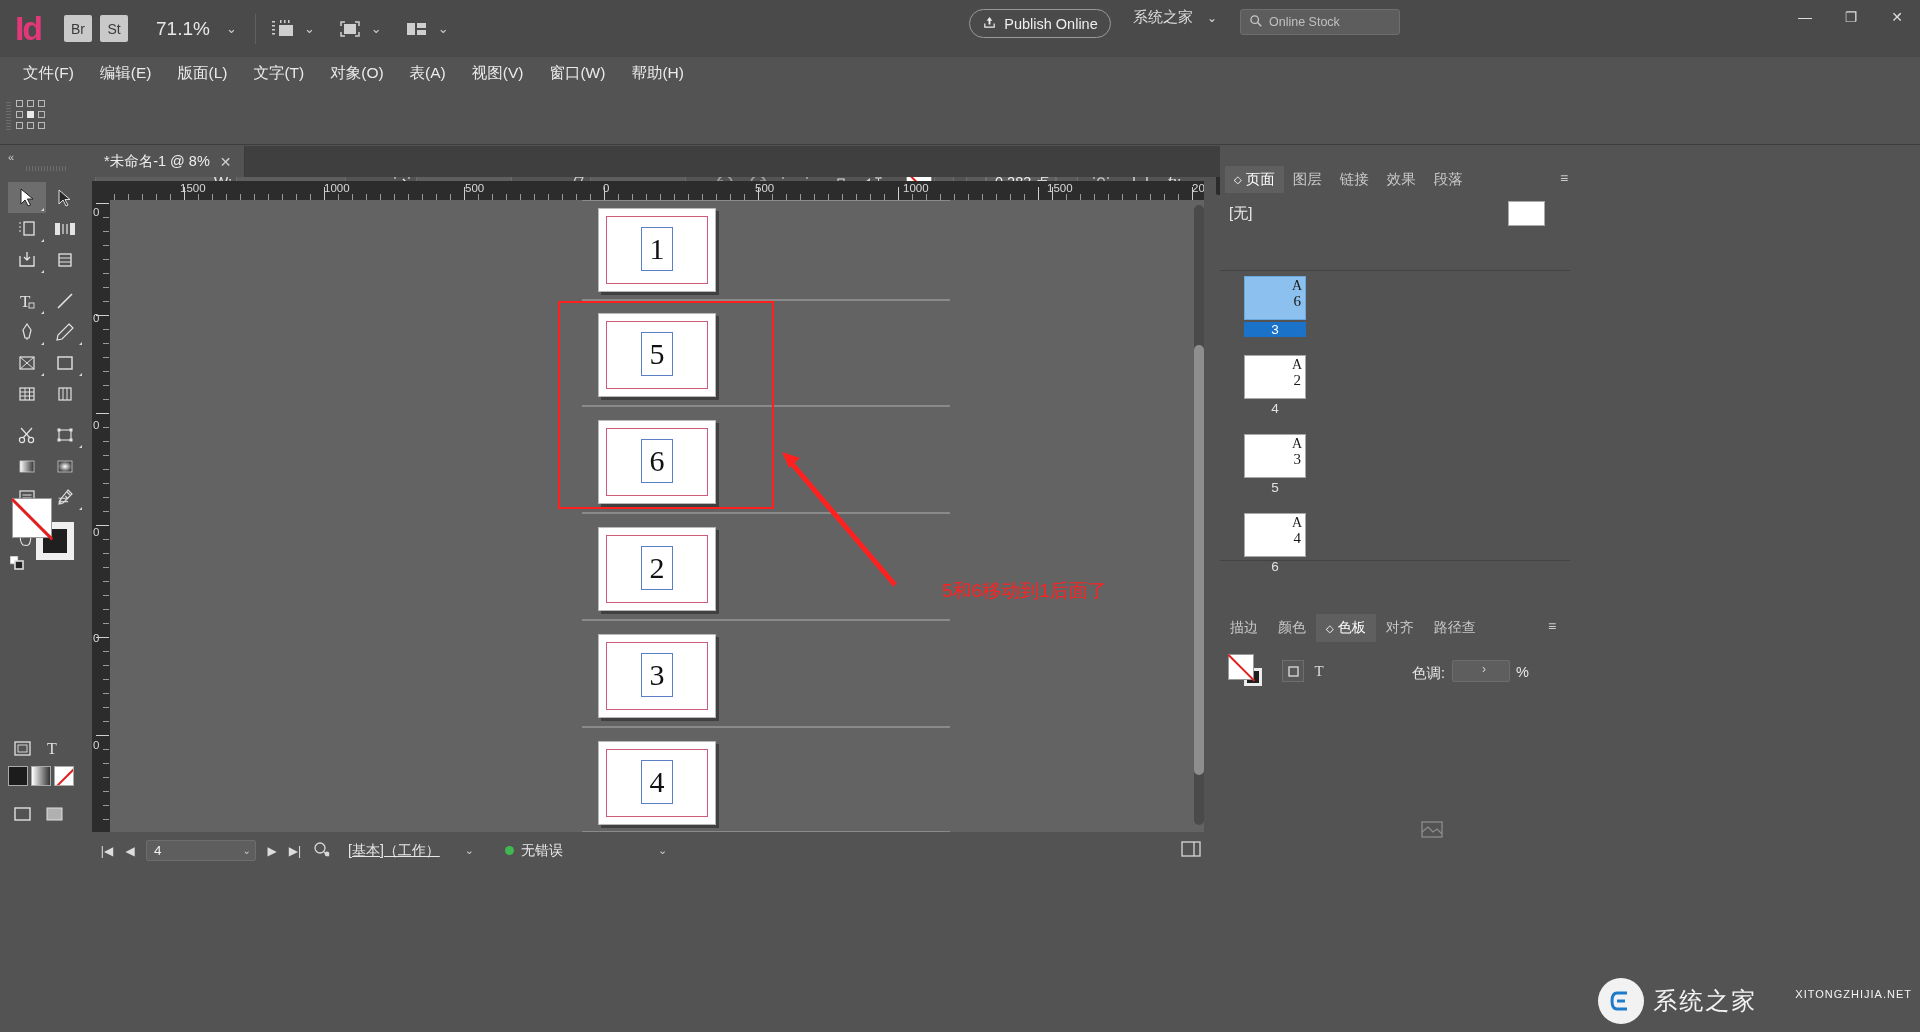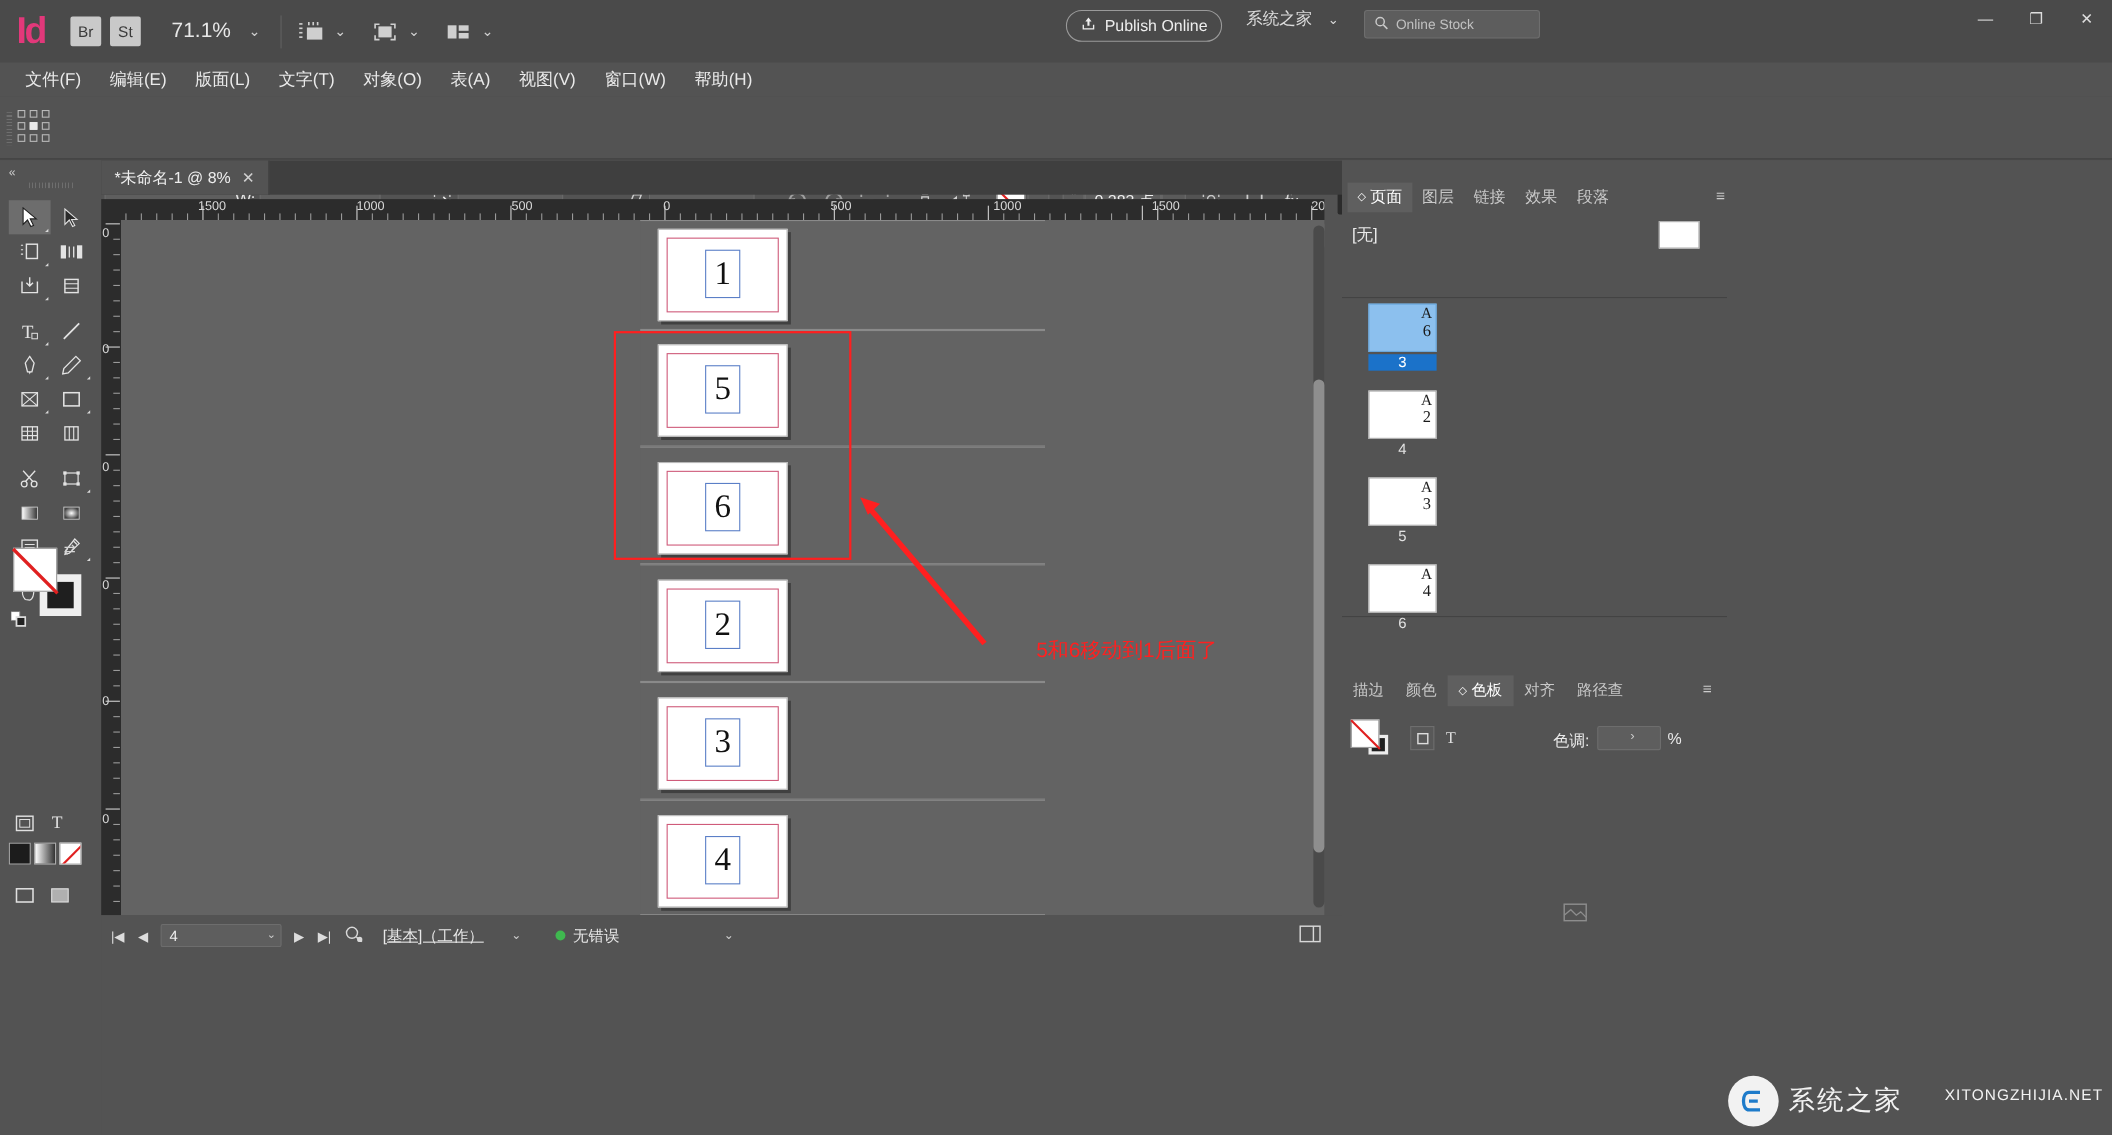--- a/index.html
+++ b/index.html
@@ -263,21 +263,21 @@
   .tint-label { position:absolute; color:#e8e8e8; font-size:14.5px; }
   .tint-field { position:absolute; height: 22px; background:#5e5e5e; border:1px solid #6d6d6d; border-radius:2px; }
 
   .wm {
     position:absolute; right: 8px; bottom: 8px; display:flex; align-items:center; gap: 9px; opacity:.93;
   }
   .wm-logo { width: 46px; height: 46px; border-radius:50%; background:#fff;
              display:flex; align-items:center; justify-content:center; color:#1a7fd4; font-size: 23px; font-weight:bold; }
   .wm-txt { display:flex; flex-direction:row; color:#fff; line-height:1.1;gap:38px; }
   .wm-cn { font-size: 24px; letter-spacing: 2px; }
-  .wm-en { font-size: 14px; letter-spacing: 1px; }
+  .wm-en { font-size: 11px; letter-spacing: 1px; }
 </style>
 </head>
 <body>
 
 <div id="app">
 
   <div class="titlebar">
     <div class="id-logo">Id</div>
     <div class="appbtn">Br</div>
     <div class="appbtn">St</div>

